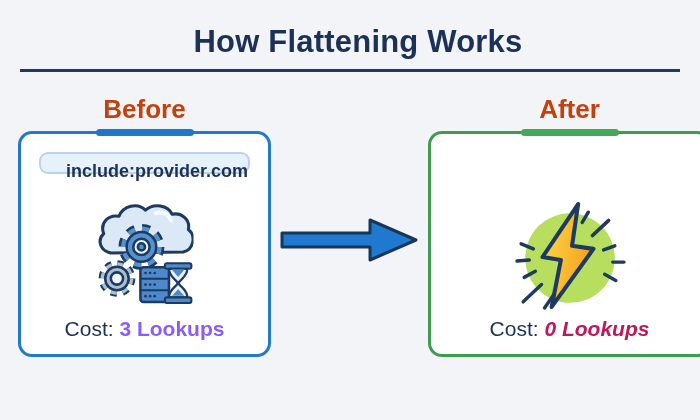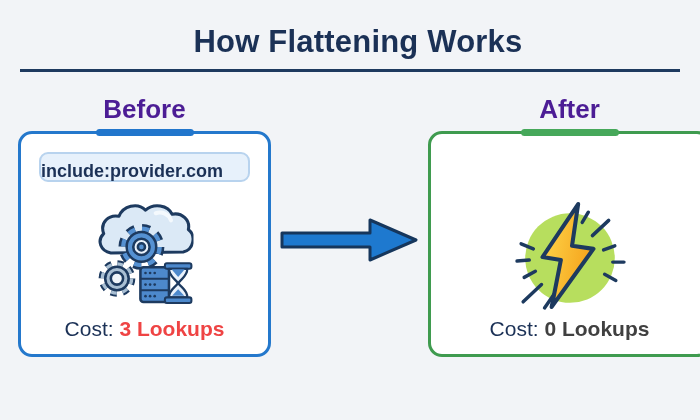--- a/index.html
+++ b/index.html
@@ -21,21 +21,21 @@
     position:absolute; top:69px; left:20px; width:660px; height:2.5px;
     background:#1e3a5f;
   }
 
   .column { position:absolute; top:94px; }
   .column.before { left:18px;  width:253px; }
   .column.after  { left:428px; width:283px; }
 
   .col-heading {
     text-align:center; font-size:26px; font-weight:bold;
-    color:#4c1d95; height:32px; line-height:30px;
+    color:#c2410c; height:32px; line-height:30px;
   }
 
   .panel {
     position:relative; margin-top:5px; height:226px;
     background:#ffffff; border-radius:14px;
   }
   .panel.blue  { border:3px solid #2478cc; }
   .panel.green { border:3px solid #3f9b4f; }
 
   .accent-bar {
@@ -44,40 +44,40 @@
   }
   .accent-bar.blue  { background:#2176cc; }
   .accent-bar.green { background:#46a85a; }
 
   .record-box {
     position:absolute; top:18px; left:18px; right:18px;
     border-radius:9px; font-weight:bold; font-size:18px; color:#1b3156;
   }
   .record-box.blue {
     background:#e7f1fb; border:2px solid #b8d3ee;
-    height:30px; line-height:34px; text-align:left;
+    height:22px; line-height:34px; text-align:right;
   }
   .record-box.green {
     background:#edf5dc; border:2px solid #bcd79b;
     height:66px; padding:7px 0 0 14px; line-height:26px; text-align:left;
   }
 
   .panel-icon {
     position:absolute; left:50%; transform:translateX(-50%);
   }
   .panel-icon.cloud { top:68px; }
   .panel-icon.bolt  { top:66px; }
 
   .cost-line {
     position:absolute; bottom:13px; left:0; width:100%;
     text-align:center; font-size:21px; color:#1b3156;
   }
   .cost-line .cost-value { font-weight:bold; }
-  .cost-value.red   { color:#ef4444; }
-  .cost-value.green { color:#404040; }
+  .cost-value.red   { color:#8b5cf6; }
+  .cost-value.green { color:#be185d;font-style:italic; }
 
   .arrow-wrap { position:absolute; left:280px; top:216px; width:140px; height:48px; }
 </style>
 </head>
 <body>
 
 <div class="stage">
 
   <div class="main-title">How Flattening Works</div>
   <div class="title-divider"></div>

